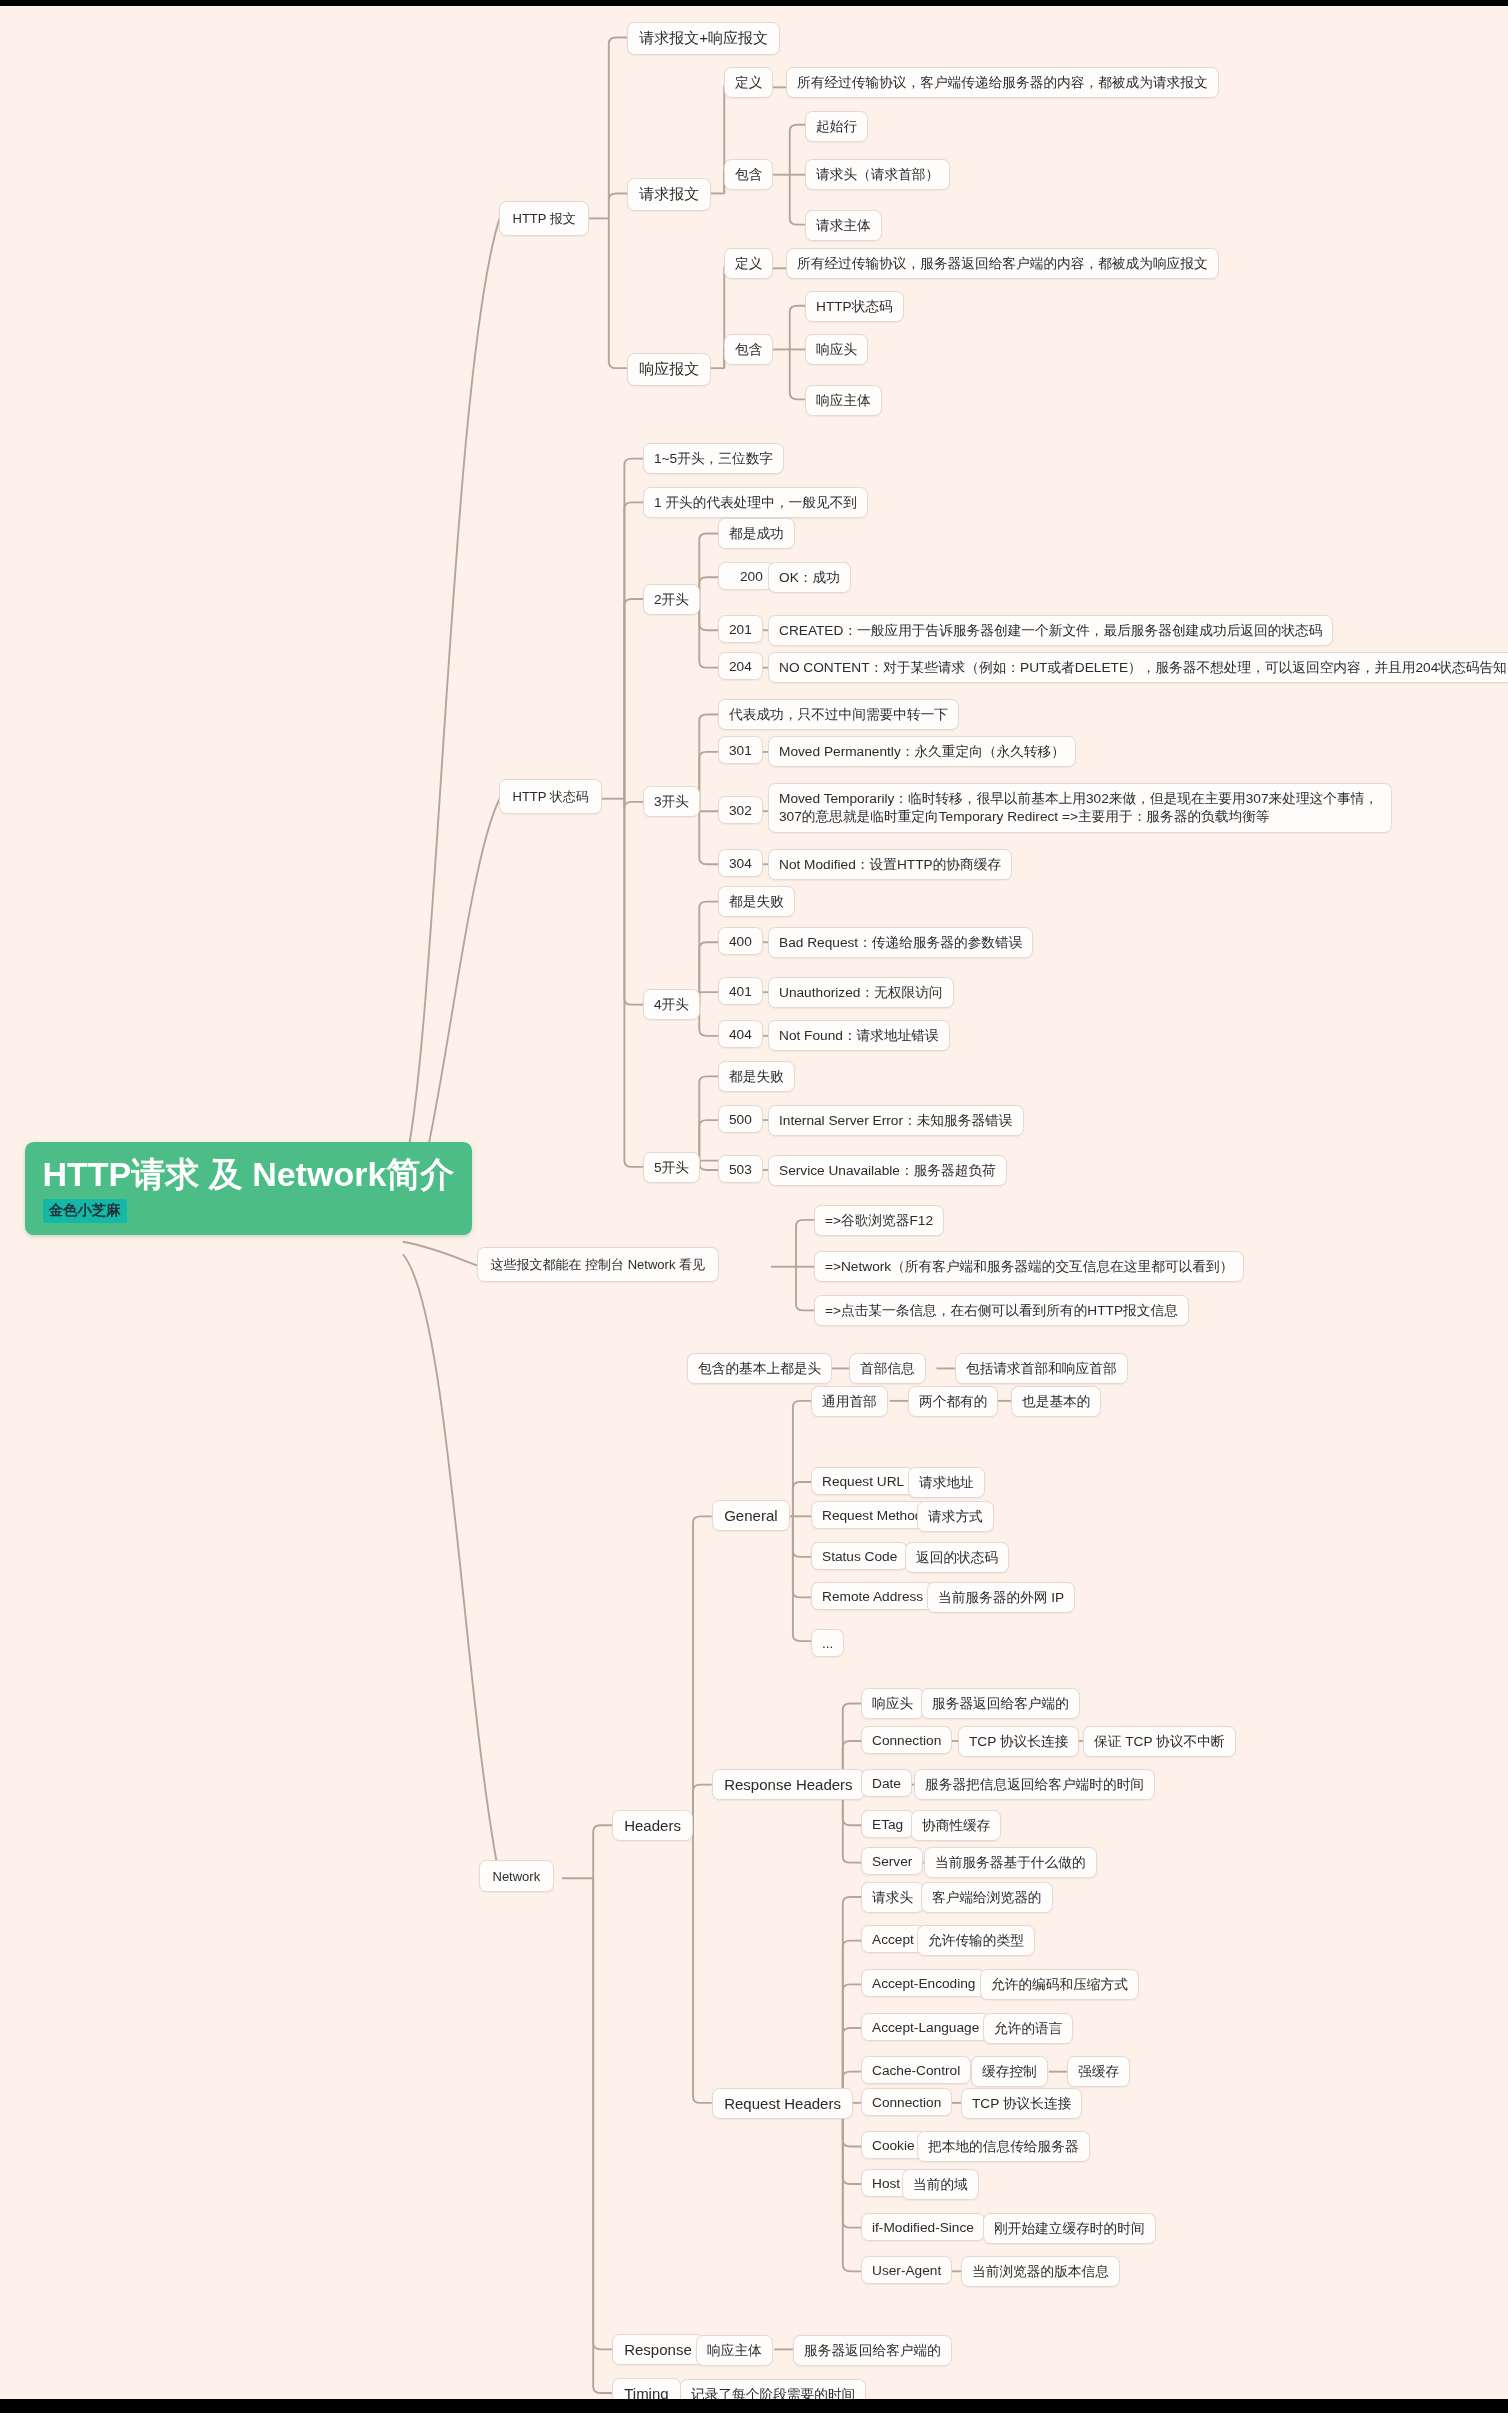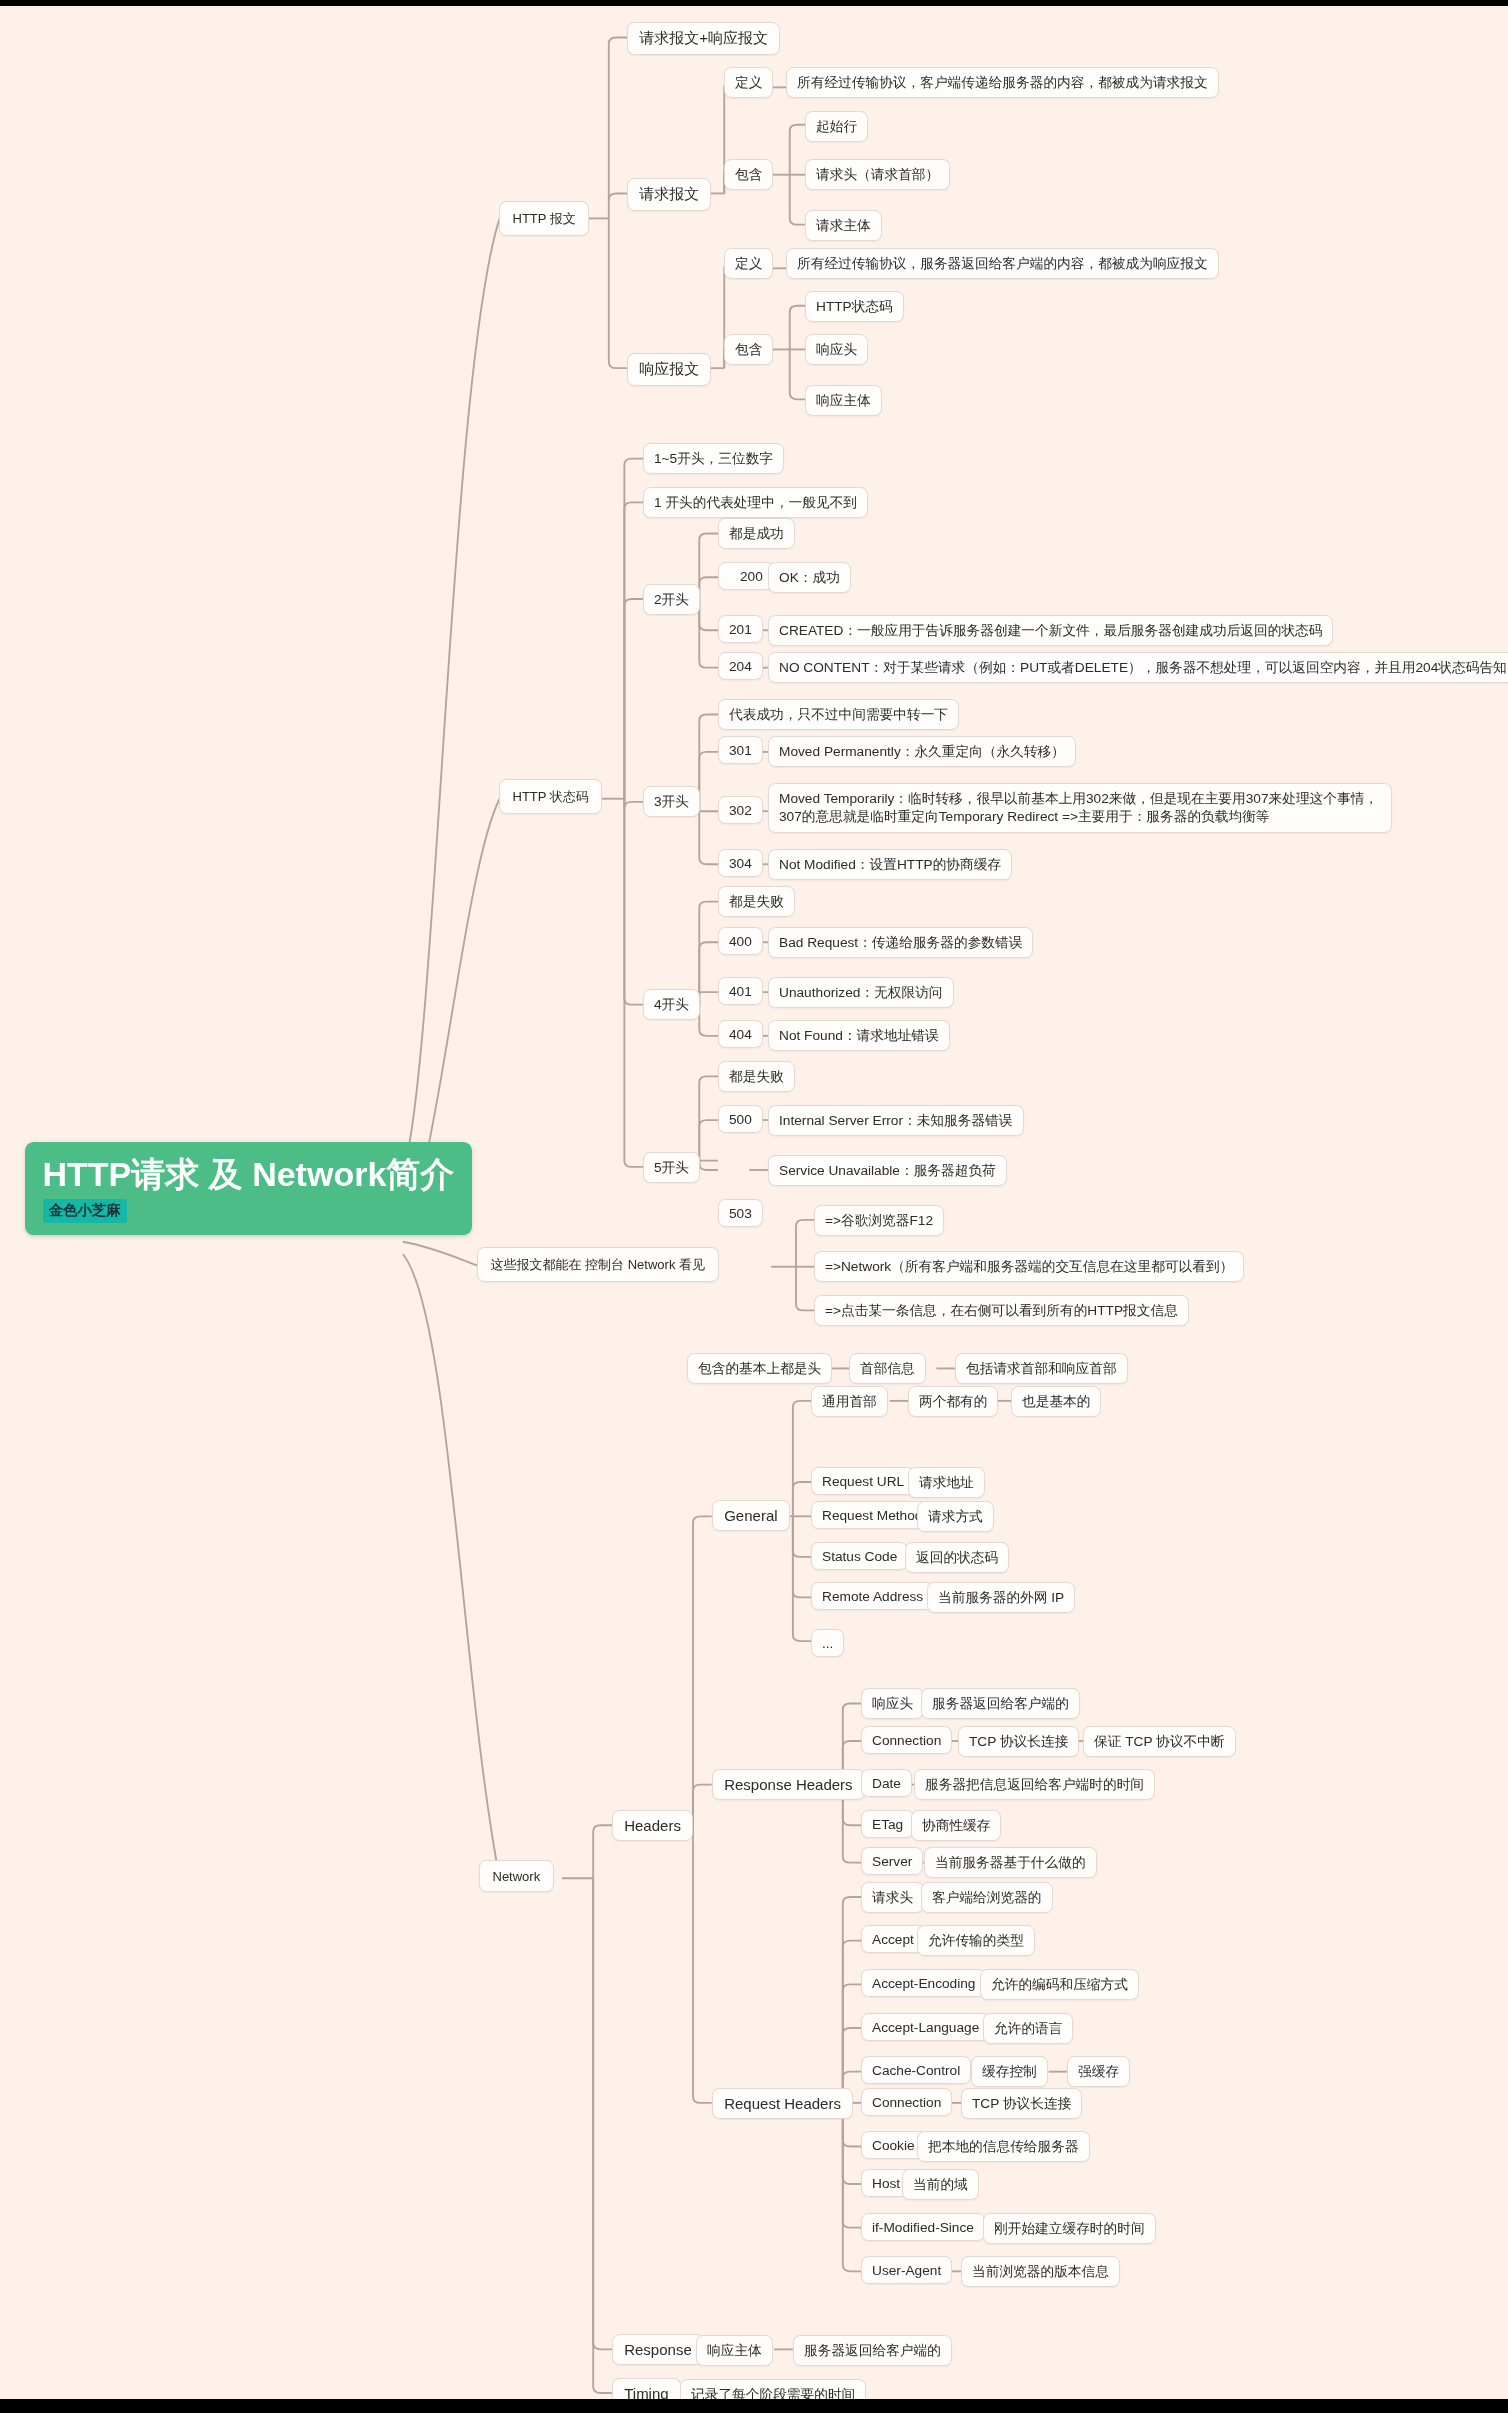--- a/index.html
+++ b/index.html
@@ -352,21 +352,21 @@
     </div>
 <div class="node n-xs" style="left:718px; top:1061px;">
       <span>都是失败</span>
     </div>
 <div class="node n-xs" style="left:718px; top:1105px;">
       <span>500</span>
     </div>
 <div class="node n-xs" style="left:768px; top:1105px;">
       <span>Internal Server Error：未知服务器错误</span>
     </div>
-<div class="node n-xs" style="left:718px; top:1155px;margin-top:44px;">
+<div class="node n-xs" style="left:718px; top:1155px;">
       <span>503</span>
     </div>
 <div class="node n-xs" style="left:768px; top:1155px;">
       <span>Service Unavailable：服务器超负荷</span>
     </div>
 
 <div class="node n-md" style="left:477px; top:1247px;">
       <span>这些报文都能在 控制台 Network 看见</span>
     </div>
 <div class="node n-xs" style="left:814px; top:1205px;">

